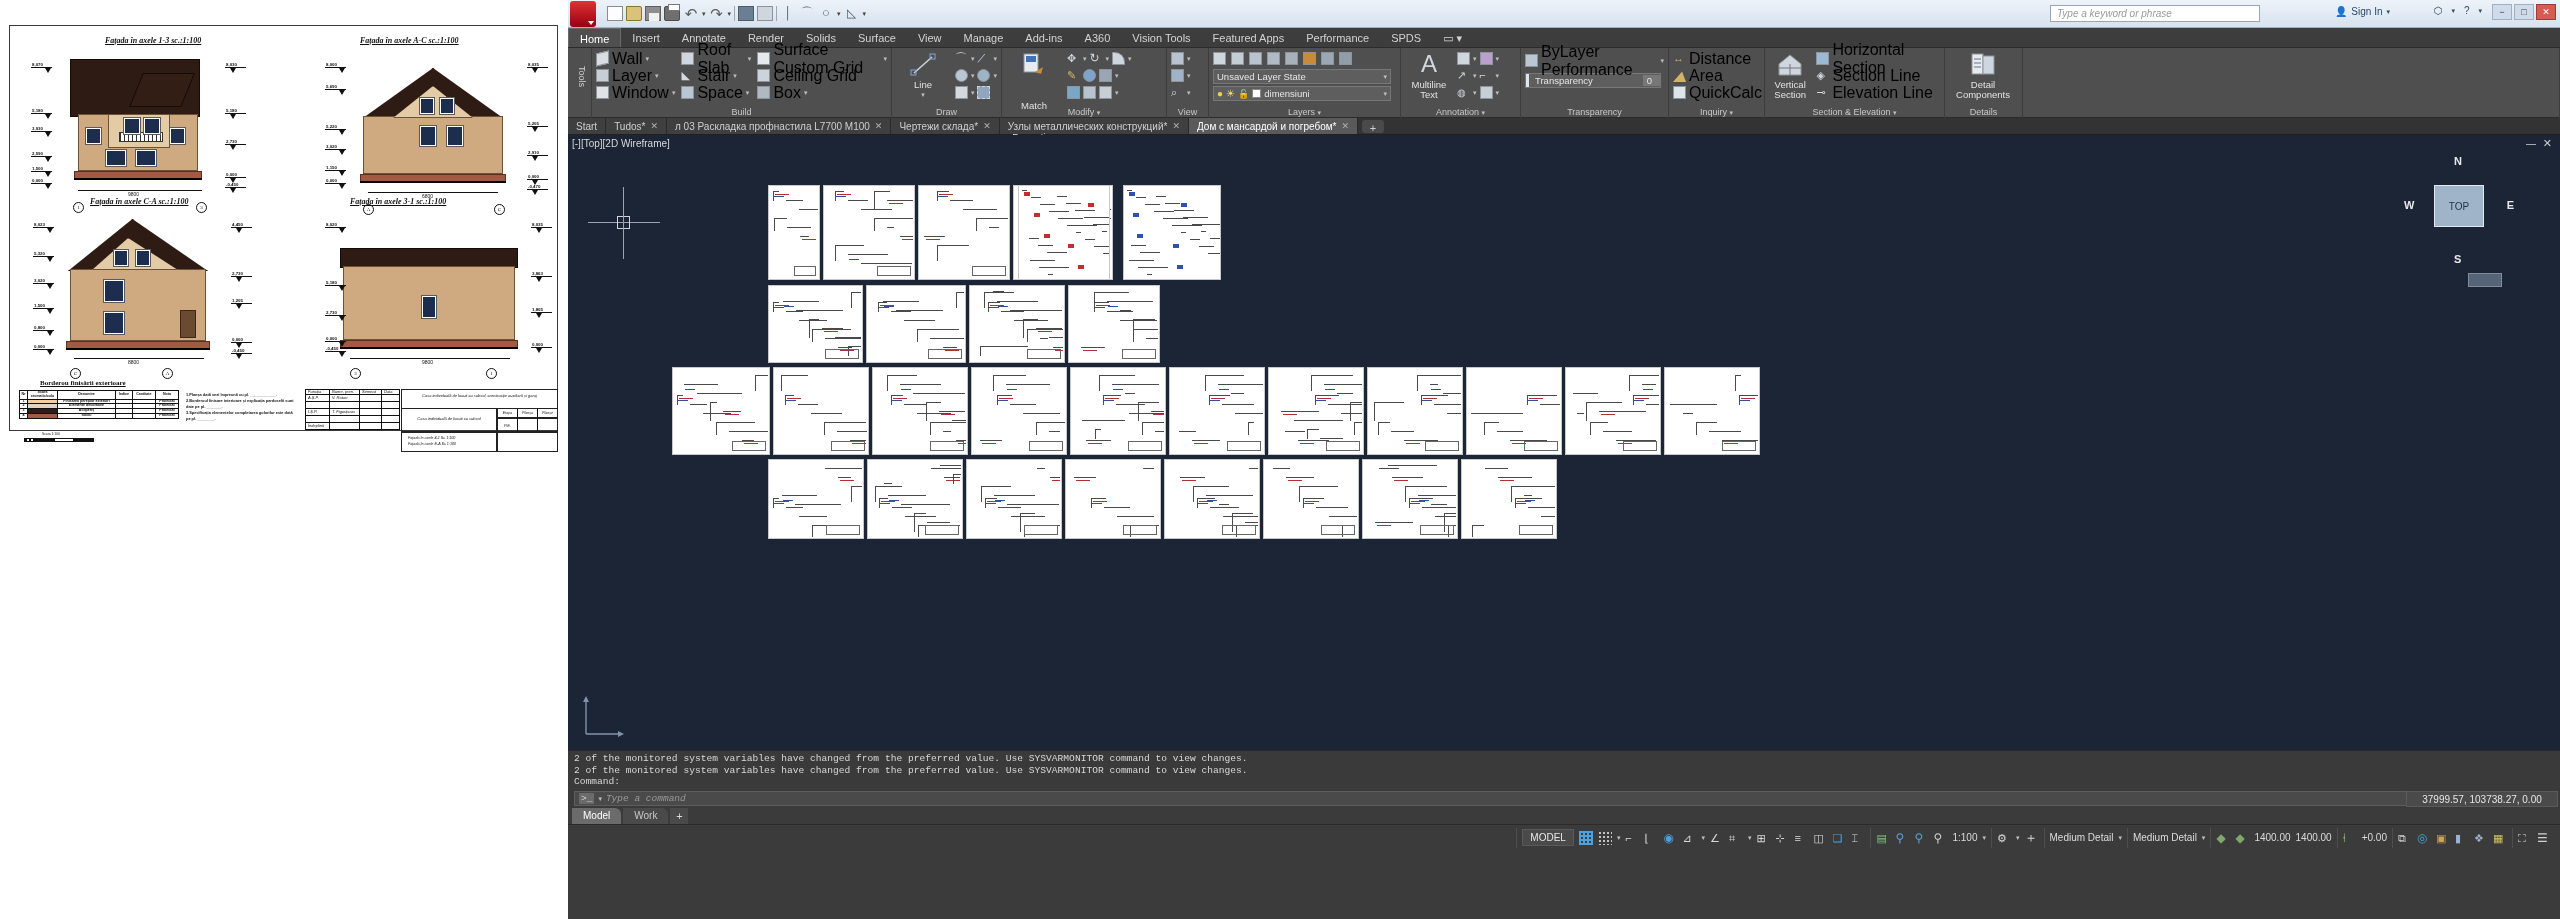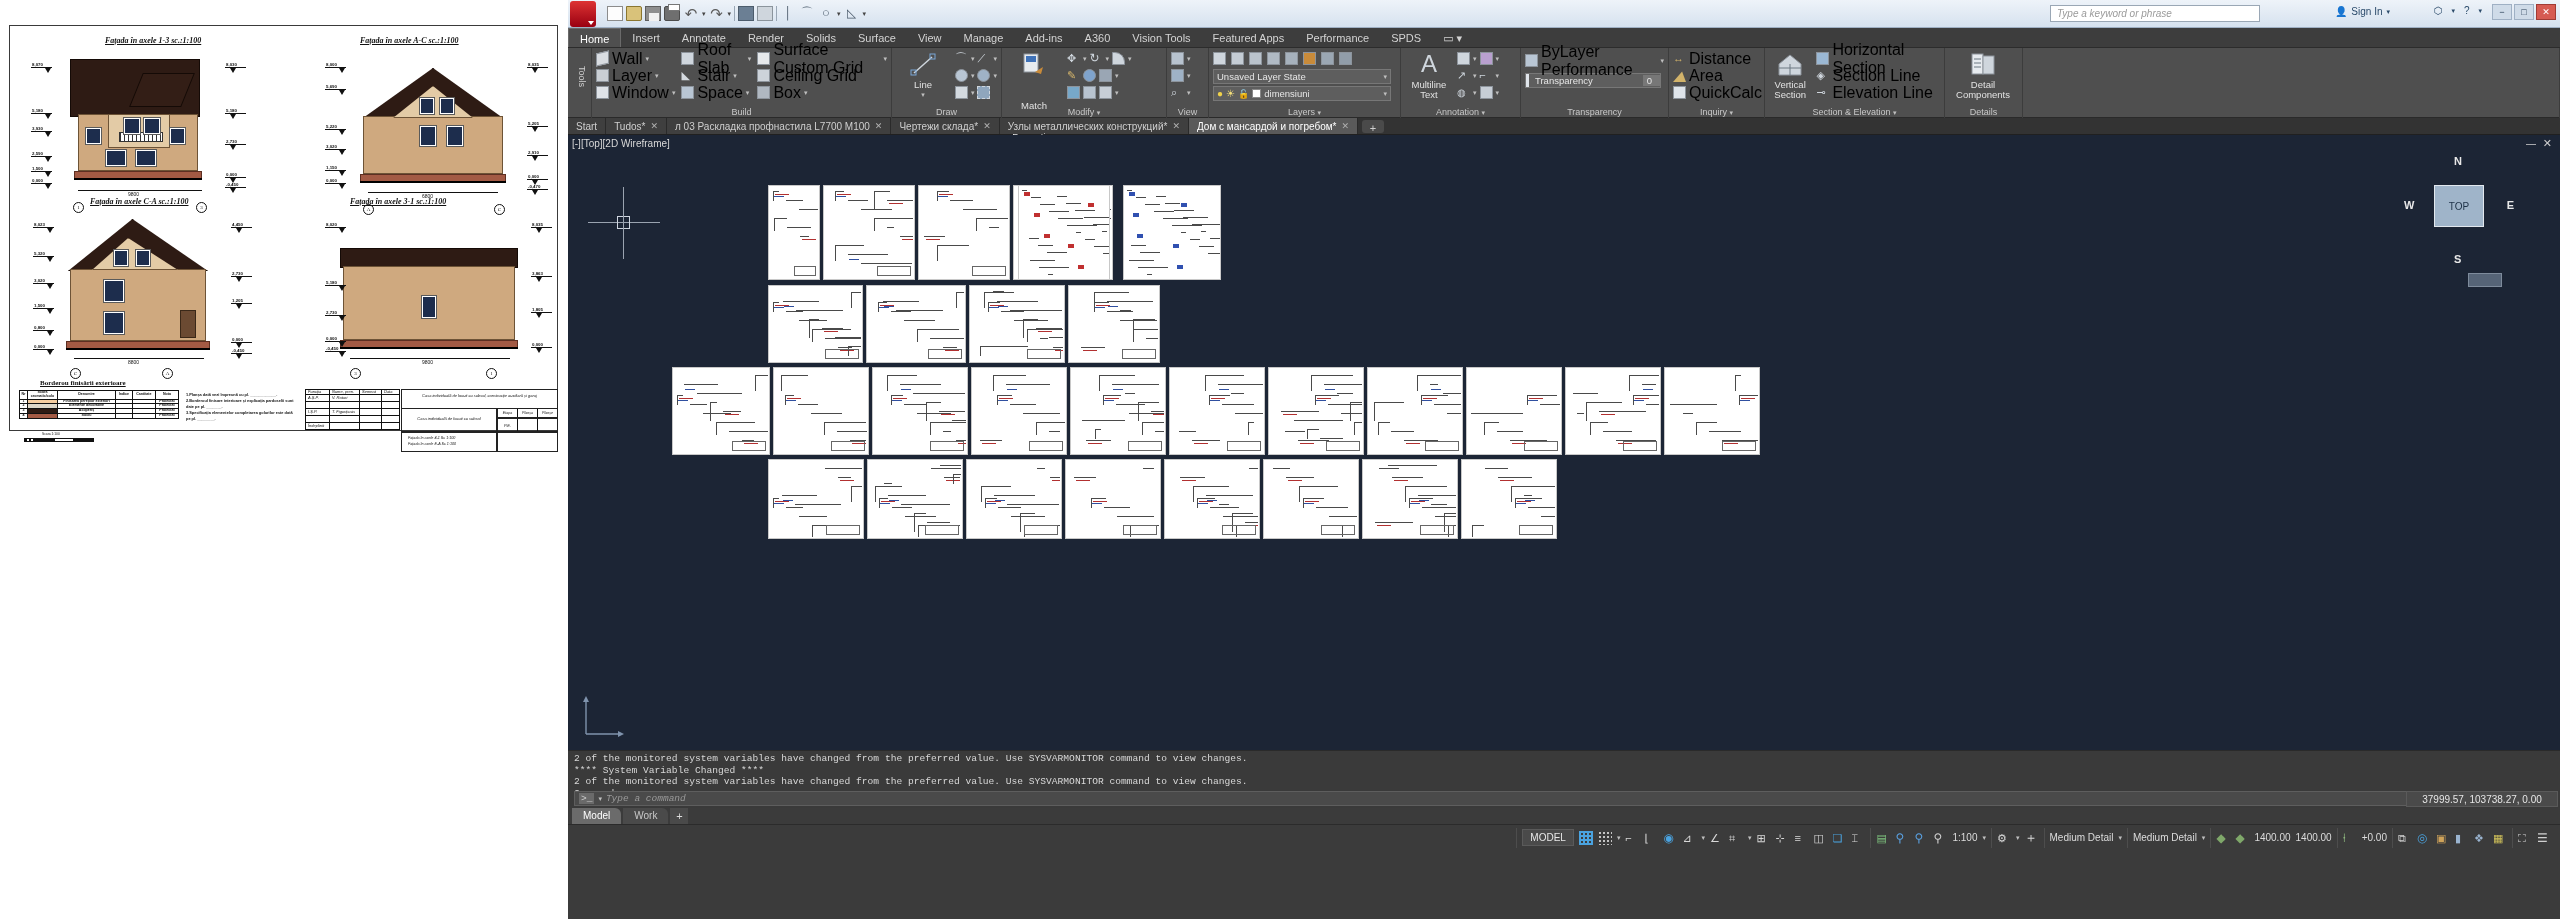--- a/index.html
+++ b/index.html
@@ -1457,21 +1457,20 @@
             <div class="ln" style="left:86px;top:52px;width:10px;height:1px;"></div>
             <div class="ln" style="left:7px;top:59px;width:15px;height:1px;"></div>
             <div style="position:absolute;background:#3050b0;left:57px;top:17px;width:6px;height:4px;"></div>
             <div class="ln" style="left:16px;top:66px;width:20px;height:1px;"></div>
           </div>
         </div>
     </div>
 
     <div id="cmdzone">
       <div class="cmdline">2 of the monitored system variables have changed from the preferred value. Use SYSVARMONITOR command to view changes.</div>
-      <div class="cmdline">**** System Variable Changed ****</div>
       <div class="cmdline">2 of the monitored system variables have changed from the preferred value. Use SYSVARMONITOR command to view changes.</div>
       <div class="cmdline">Command:</div>
       <div id="cmdinput">
         <span class="pr">&gt;_</span>
         <span class="dd">▾</span>
         <span class="ph">Type a command</span>
       </div>
     </div>
 
     <div id="layouttabs">

